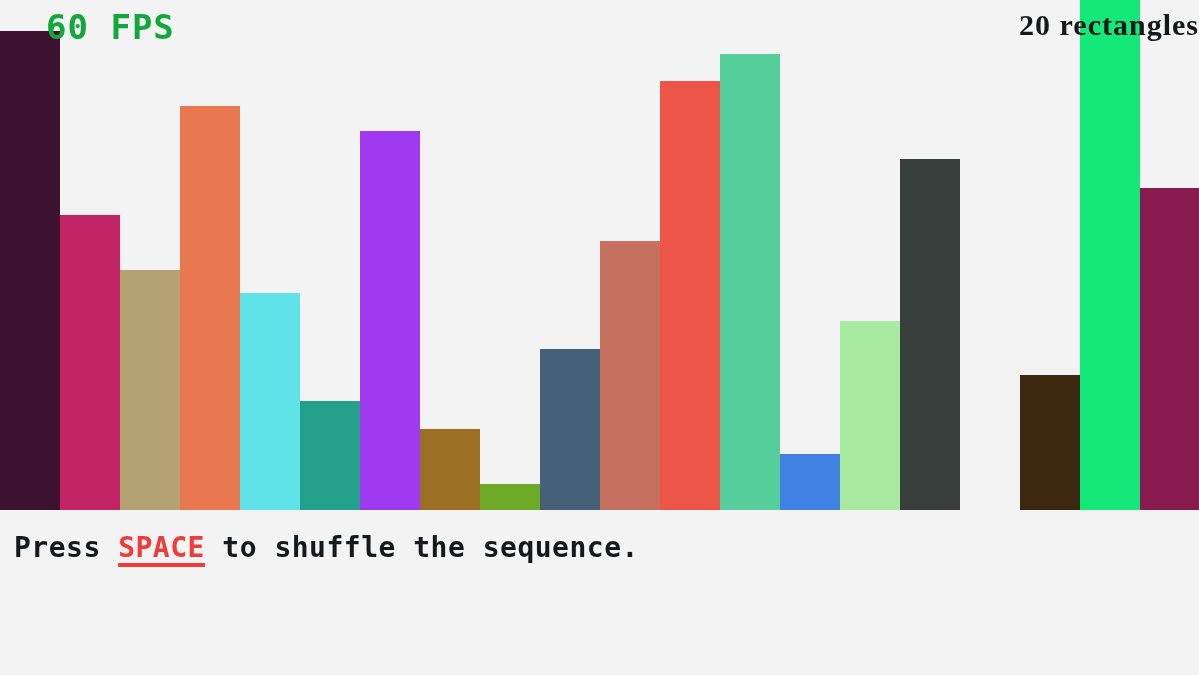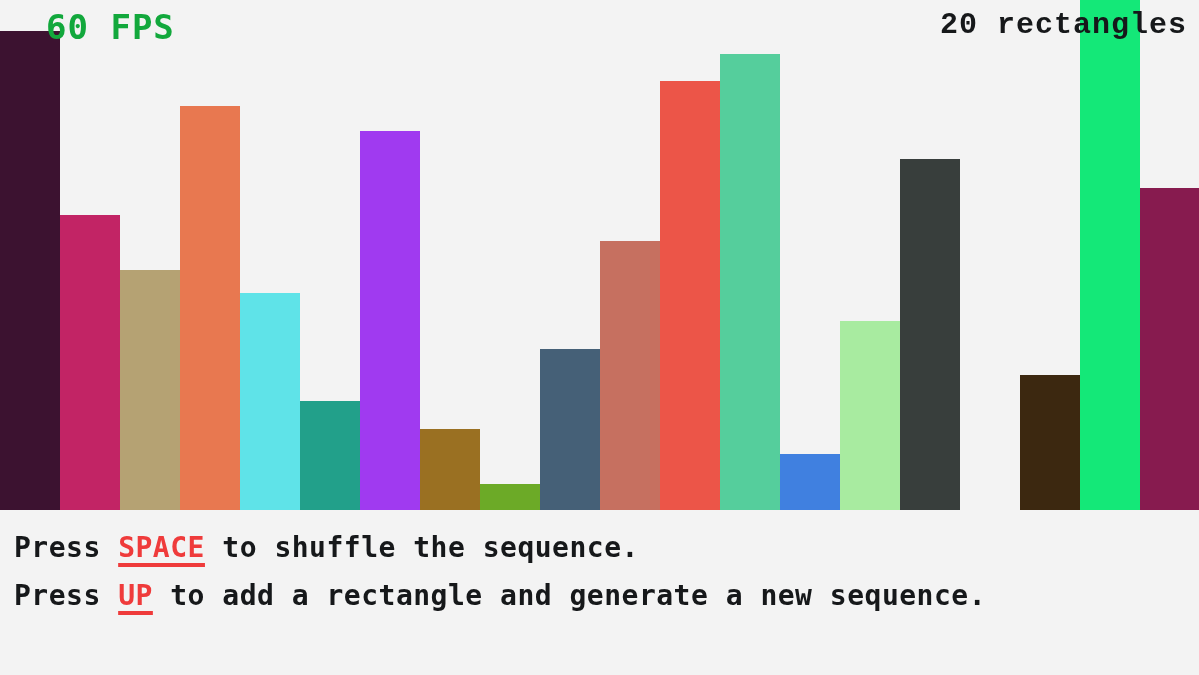--- a/index.html
+++ b/index.html
@@ -43,23 +43,23 @@
     font-weight: bold;
     letter-spacing: 1px;
     color: #12a83c;
     z-index: 20;
     white-space: nowrap;
     line-height: 1;
     margin-left: 32px;
   }
   #rect-count-readout {
     position: absolute;
-    right: 12px;
+    right: 0;
     top: 10px;
-    font-family: Liberation Mono, monospace;
+    font-family: Liberation Serif, serif;
     font-size: 30px;
     font-weight: bold;
     letter-spacing: 1px;
     color: #16181a;
     z-index: 20;
     white-space: nowrap;
     line-height: 1;
   }
   
   #instructions {
@@ -114,16 +114,15 @@
       <div class="bar" style="left: 1080px; width: 60px; height: 510px; background: rgb(20, 232, 120);"></div>
       <div class="bar" style="left: 1140px; width: 60px; height: 322px; background: rgb(135, 27, 79);"></div>
     </div>
 
   <div id="fps-readout">60 FPS</div>
 
   <div id="rect-count-readout">20 rectangles</div>
 
   <div id="instructions">
       <div class="instruction-line"><span>Press </span><span class="keycap">SPACE</span><span> to shuffle the sequence.</span></div>
-      <div class="instruction-line"><span>Press </span><span class="keycap">UP</span><span> to add a rectangle and generate a new sequence.</span></div>
     </div>
 
 </div>
 
 </body></html>

